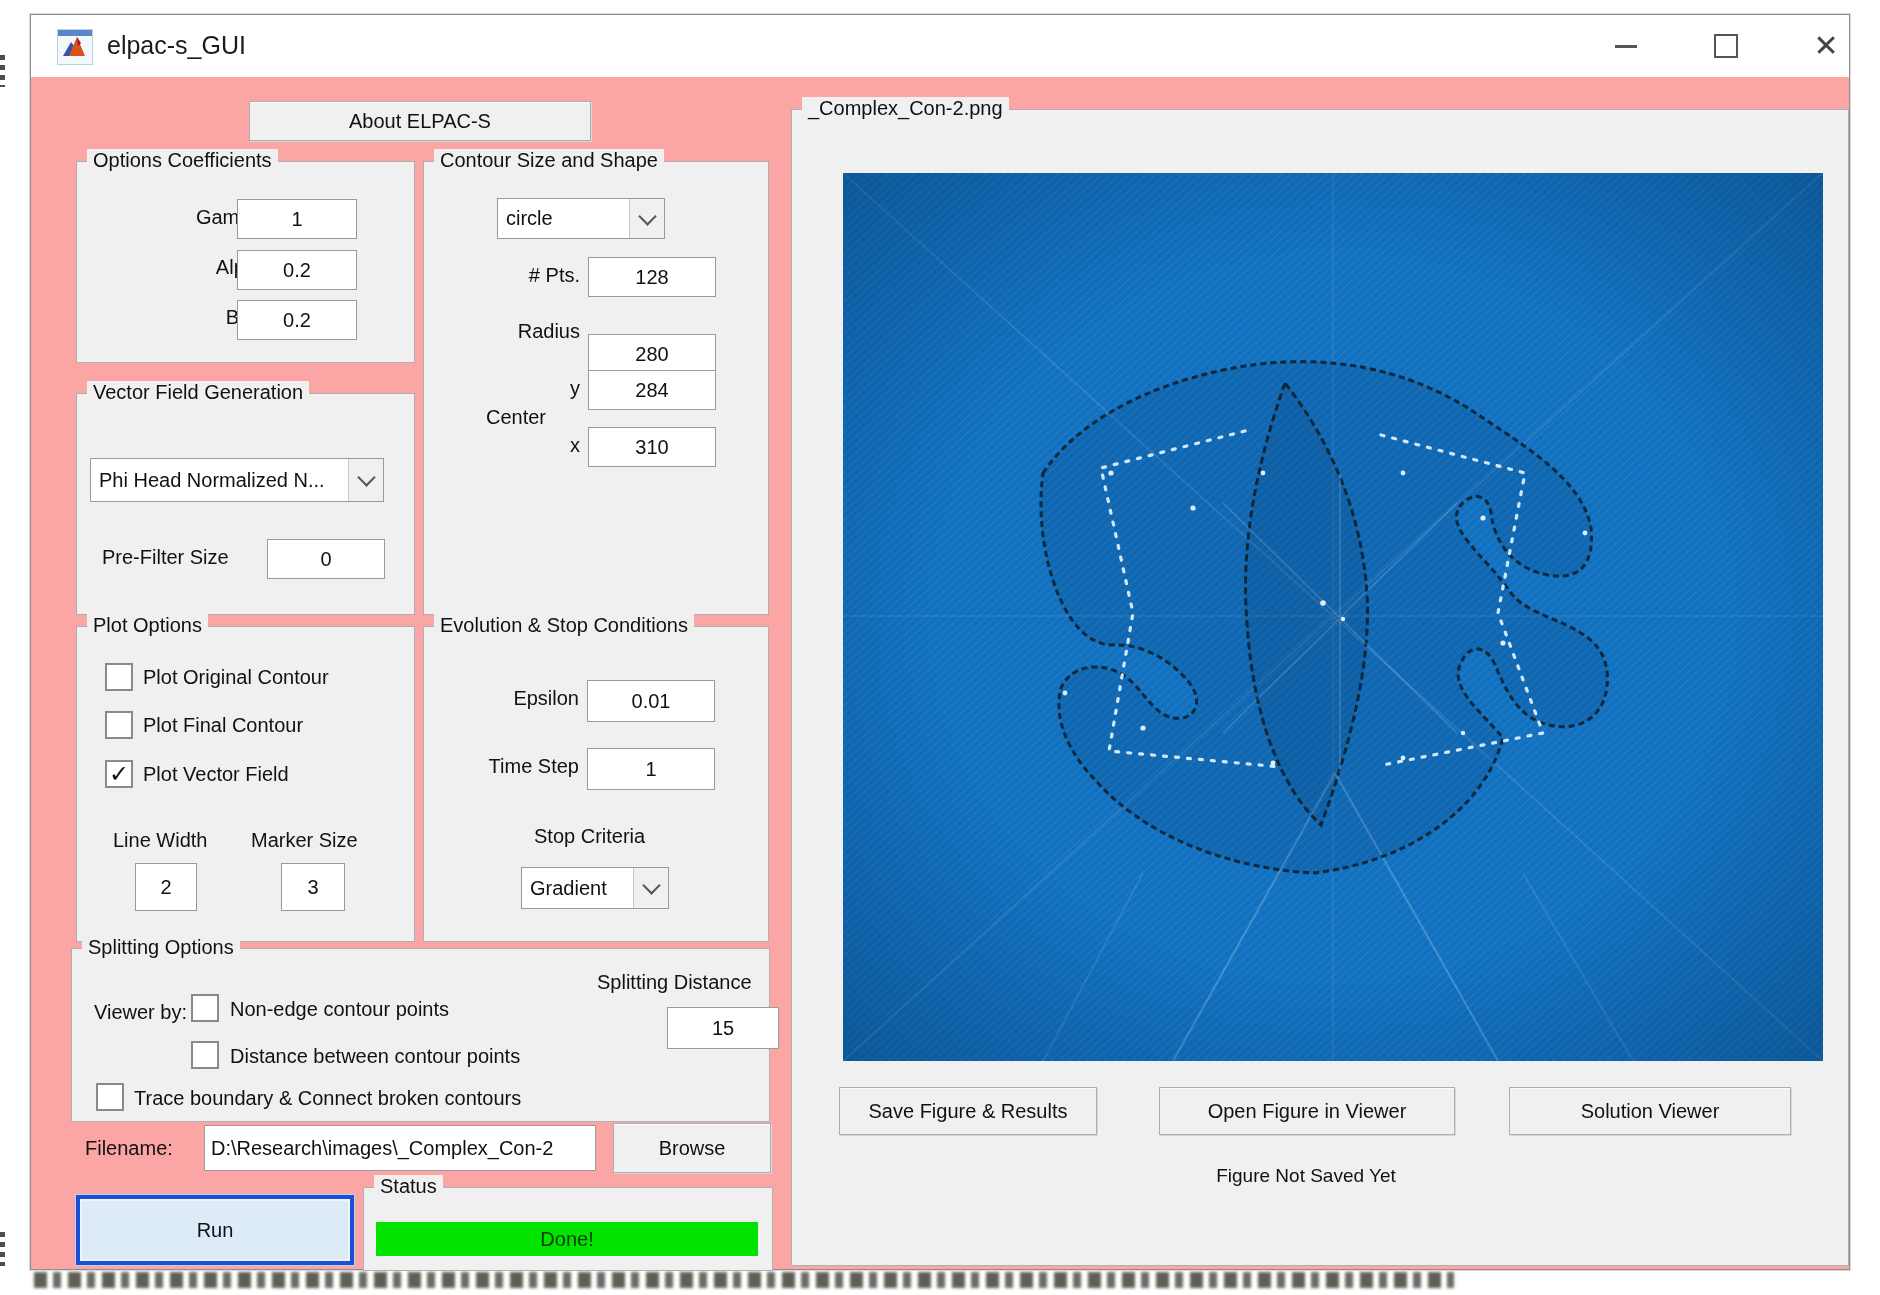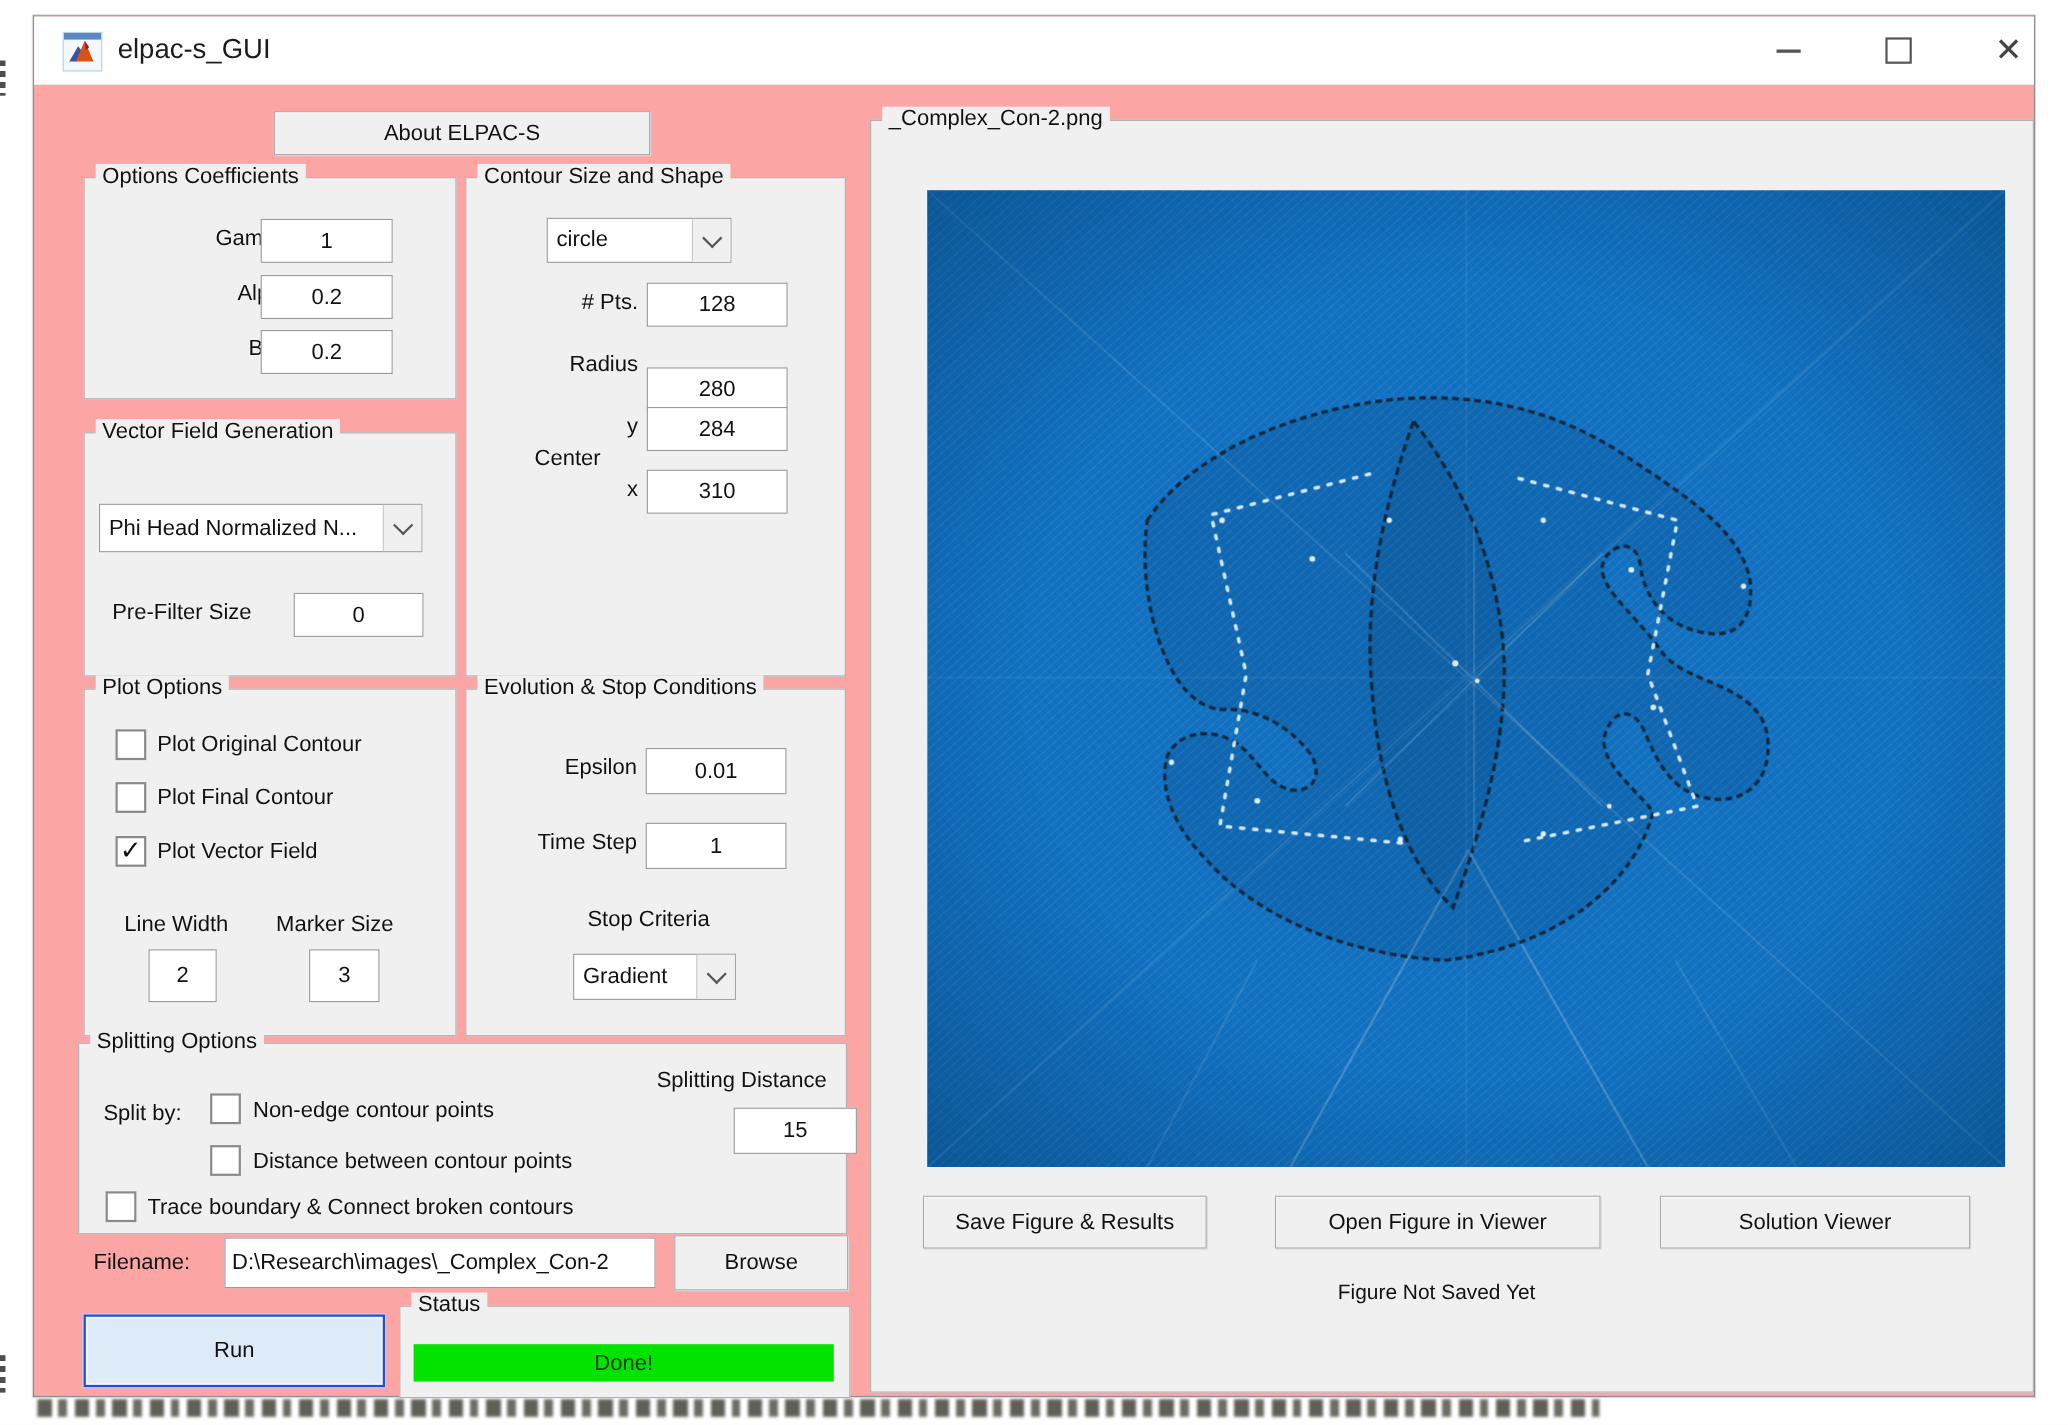--- a/index.html
+++ b/index.html
@@ -25,21 +25,21 @@
         font-size:20px;color:#111;text-align:center;padding:0;box-sizing:border-box;}
   .lbl{position:absolute;font-size:20px;color:#111;white-space:nowrap;}
   .r{text-align:right;}
   .dd{position:absolute;background:#ffffff;border:1px solid #9a9a9a;box-sizing:border-box;display:flex;align-items:center;}
   .dd-text{flex:1;font-size:20px;padding-left:8px;white-space:nowrap;overflow:hidden;}
   .dd-btn{width:34px;align-self:stretch;background:#f0f0f0;border-left:1px solid #c9c9c9;display:flex;align-items:center;justify-content:center;}
   .chev{width:11px;height:11px;border-right:2px solid #555;border-bottom:2px solid #555;transform:rotate(45deg);margin-top:-5px;}
   .cb{position:absolute;width:28px;height:28px;background:#ffffff;border:2px solid #8a8a8a;box-sizing:border-box;
       display:flex;align-items:center;justify-content:center;font-size:24px;line-height:24px;color:#111;}
   
-  #run-btn{left:75px;top:1194px;width:270px;height:62px;background:#ddeaf8;border:2px solid #1d4ed8;
+  #run-btn{left:75px;top:1194px;width:270px;height:62px;background:#ddeaf8;border:4px solid #1d4ed8;
            box-shadow:inset 0 0 0 2px #eef5fc, 0 0 0 1px #b7d4ef;}
   #status-bar{position:absolute;left:12px;top:34px;width:382px;height:34px;background:#00e400;
               display:flex;align-items:center;justify-content:center;font-size:20px;color:#063b00;}
   #fig-note{position:absolute;left:1158px;top:1210px;width:294px;text-align:center;font-size:19px;color:#111;}
   #fig-img{position:absolute;left:812px;top:158px;width:980px;height:888px;box-shadow:inset 0 0 50px rgba(2,35,75,.25);}
   
   #caption-artifact{position:absolute;left:34px;top:1272px;width:1420px;height:16px;opacity:.75;filter:blur(1.5px);
      background:repeating-linear-gradient(90deg,#2a2a20 0 13px,rgba(0,0,0,0) 13px 19px,#3a3a30 19px 27px,rgba(0,0,0,0) 27px 34px);}
   .edge-art{position:absolute;left:0;width:5px;opacity:.8;
      background:repeating-linear-gradient(180deg,#222 0 5px,rgba(0,0,0,0) 5px 10px);}
@@ -141,21 +141,21 @@
       <div class="dd" style="left:97px;top:240px;width:148px;height:42px;">
         <span class="dd-text">Gradient</span>
         <span class="dd-btn">
             <i class="chev"></i>
           </span>
       </div>
     </div>
 
     <div class="group" style="left:40px;top:933px;width:697px;height:172px;">
       <span class="gtitle">Splitting Options</span>
-      <div class="lbl" style="left:22px;top:52px;">Split by:</div>
+      <div class="lbl" style="left:22px;top:52px;">Viewer by:</div>
       <span class="cb" style="left:119px;top:45px;"></span>
       <div class="lbl" style="left:158px;top:49px;">Non-edge contour points</div>
       <span class="cb" style="left:119px;top:92px;"></span>
       <div class="lbl" style="left:158px;top:96px;">Distance between contour points</div>
       <span class="cb" style="left:24px;top:134px;"></span>
       <div class="lbl" style="left:62px;top:138px;">Trace boundary &amp; Connect broken contours</div>
       <div class="lbl" style="left:525px;top:22px;">Splitting Distance</div>
       <input class="edit" style="left: 595px; top: 58px; width: 112px; height: 42px;" value="15">
     </div>
 

